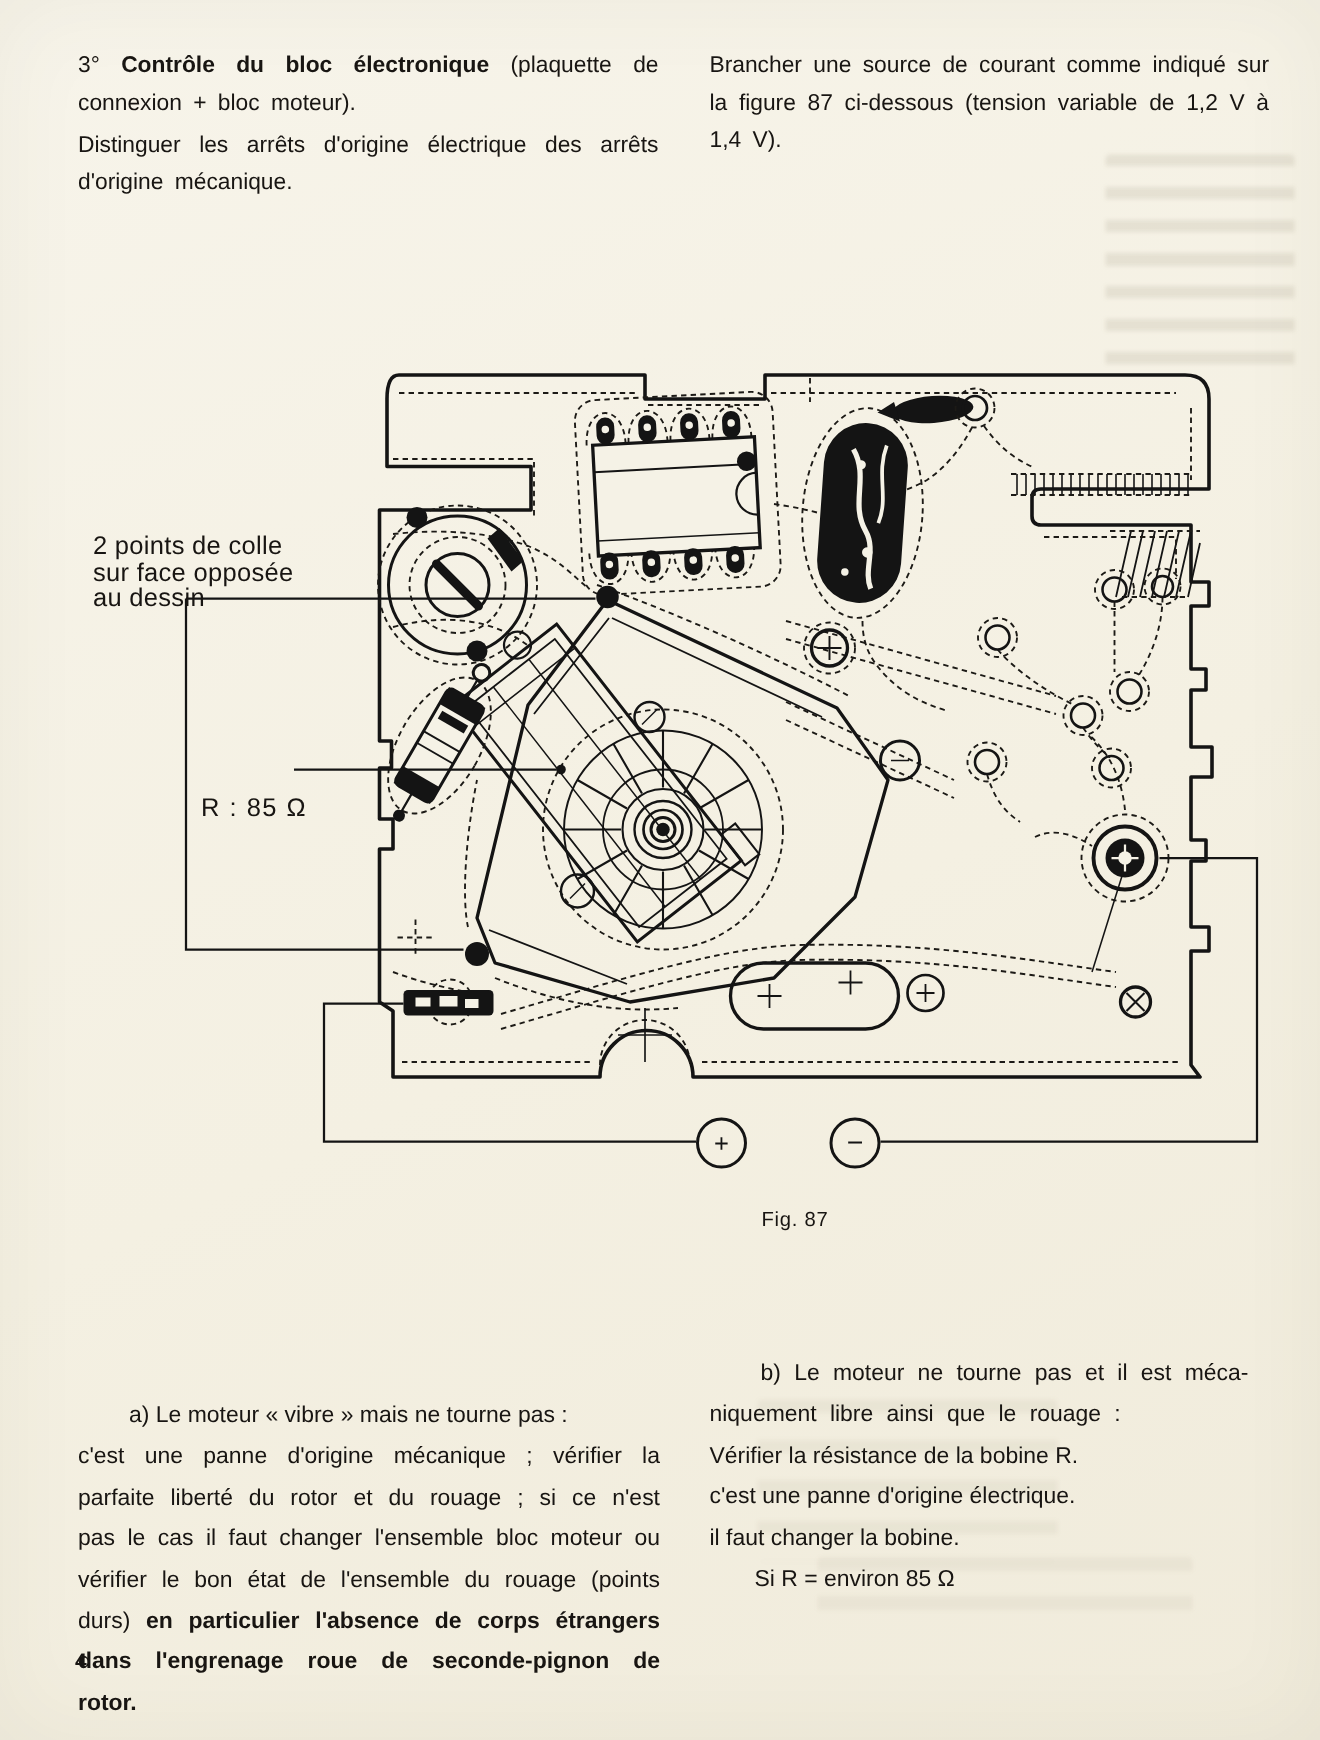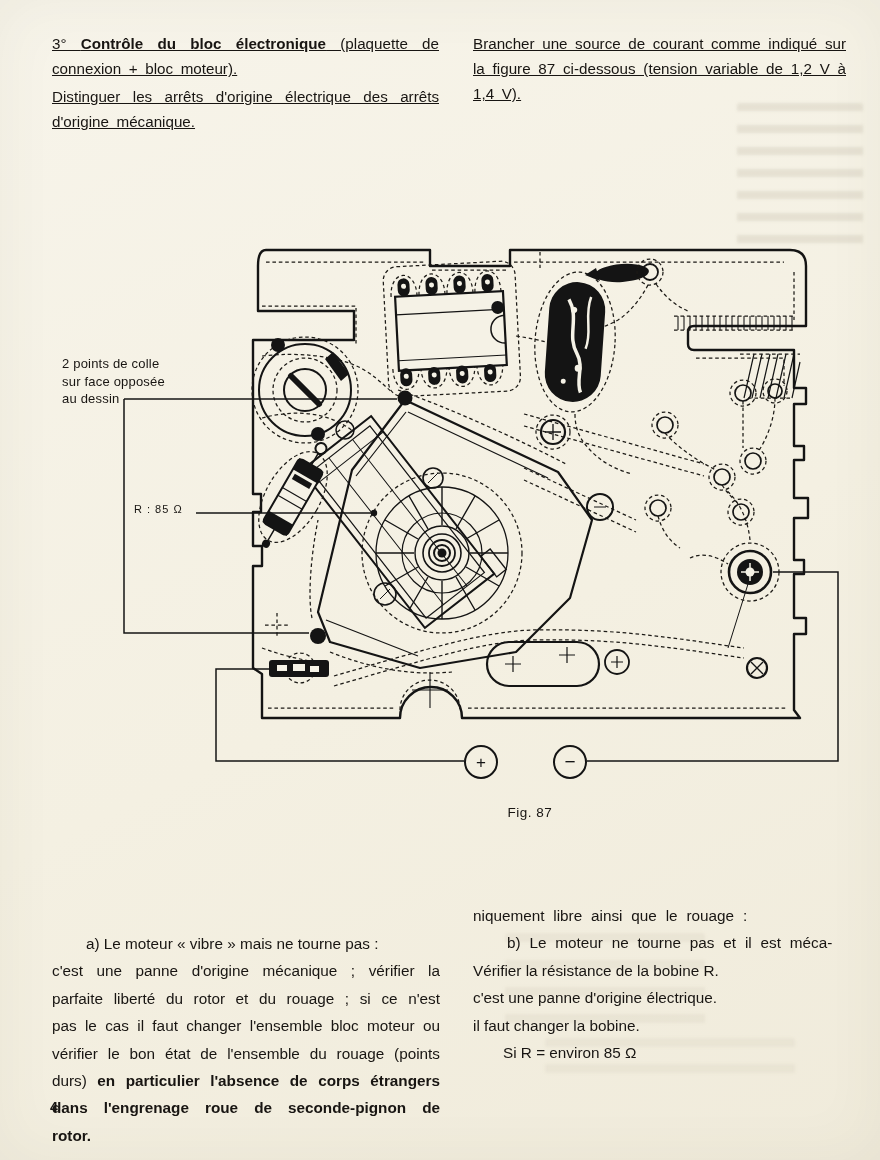--- a/index.html
+++ b/index.html
@@ -4,26 +4,26 @@
 <style>
   html,body{margin:0;padding:0;background:#d8d4c6;}
   .page{
     position:relative;width:880px;height:1160px;overflow:hidden;
     background:linear-gradient(155deg,#f7f4ea 0%,#f4f0e2 55%,#f0ebdb 100%);
     box-shadow:inset 0 0 60px rgba(90,80,50,.06);
     font-family:"Liberation Sans",sans-serif;color:#181512;
   }
   .abs{position:absolute;}
   .para{text-align:justify;word-spacing:.22em;}
-  .intro{font-size:15.2px;line-height:25px;text-decoration:underline;}
+  .intro{font-size:15.2px;line-height:25px;}
   #introLeft{left:52px;top:31px;width:387px;}
   #introLeft .p2{margin-top:3px;}
   #introRight{left:473px;top:31px;width:373px;}
-  #glueLabel{left:62px;top:355px;font-size:13px;line-height:17.5px;letter-spacing:.2px;}
-  #rLabel{left:134px;top:503px;font-size:11px;letter-spacing:1px;}
+  #glueLabel{left:62px;top:355px;font-size:17px;line-height:17.5px;letter-spacing:.2px;}
+  #rLabel{left:134px;top:529px;font-size:17px;letter-spacing:1px;}
   #figCaption{left:430px;top:805px;width:200px;text-align:center;font-size:13.5px;letter-spacing:.5px;}
   .bottomcol{font-size:15.3px;line-height:27.4px;}
   #sectionA{left:52px;top:910px;width:388px;margin-top:20px;}
   #sectionB{left:473px;top:902px;width:378px;}
   .head-indent{padding-left:34px;}
   .bline.indent{padding-left:30px;}
   #sectionB .bhead{word-spacing:.3em;}
   #pageNum{left:50px;top:1099px;font-size:14px;font-weight:bold;}
   b{font-weight:bold;}
   
@@ -271,22 +271,22 @@
   </div>
   <div class="abs" id="rLabel">R : 85 Ω</div>
   <div class="abs" id="figCaption">Fig. 87</div>
 
   <div class="abs bottomcol" id="sectionA">
     <div class="head-indent">a) Le moteur « vibre » mais ne tourne pas :</div>
     <div class="para"><span>c'est une panne d'origine mécanique ; vérifier la parfaite liberté du rotor et du rouage ; si ce n'est pas le cas il faut changer l'ensemble bloc moteur ou vérifier le bon état de l'ensemble du rouage (points durs) </span><b>en particulier l'absence de corps étrangers dans l'engrenage roue de seconde-pignon de rotor.</b></div>
   </div>
 
   <div class="abs bottomcol" id="sectionB">
+    <div class="bhead head-indent">b) Le moteur ne tourne pas et il est méca-</div>
     <div class="bhead">niquement libre ainsi que le rouage :</div>
-    <div class="bhead head-indent">b) Le moteur ne tourne pas et il est méca-</div>
     <div class="bline">Vérifier la résistance de la bobine R.</div>
     <div class="bline">c'est une panne d'origine électrique.</div>
     <div class="bline">il faut changer la bobine.</div>
     <div class="bline indent">Si R = environ 85 Ω</div>
   </div>
 
   <div class="abs" id="pageNum">4</div>
 </div>
 
 </body></html>

